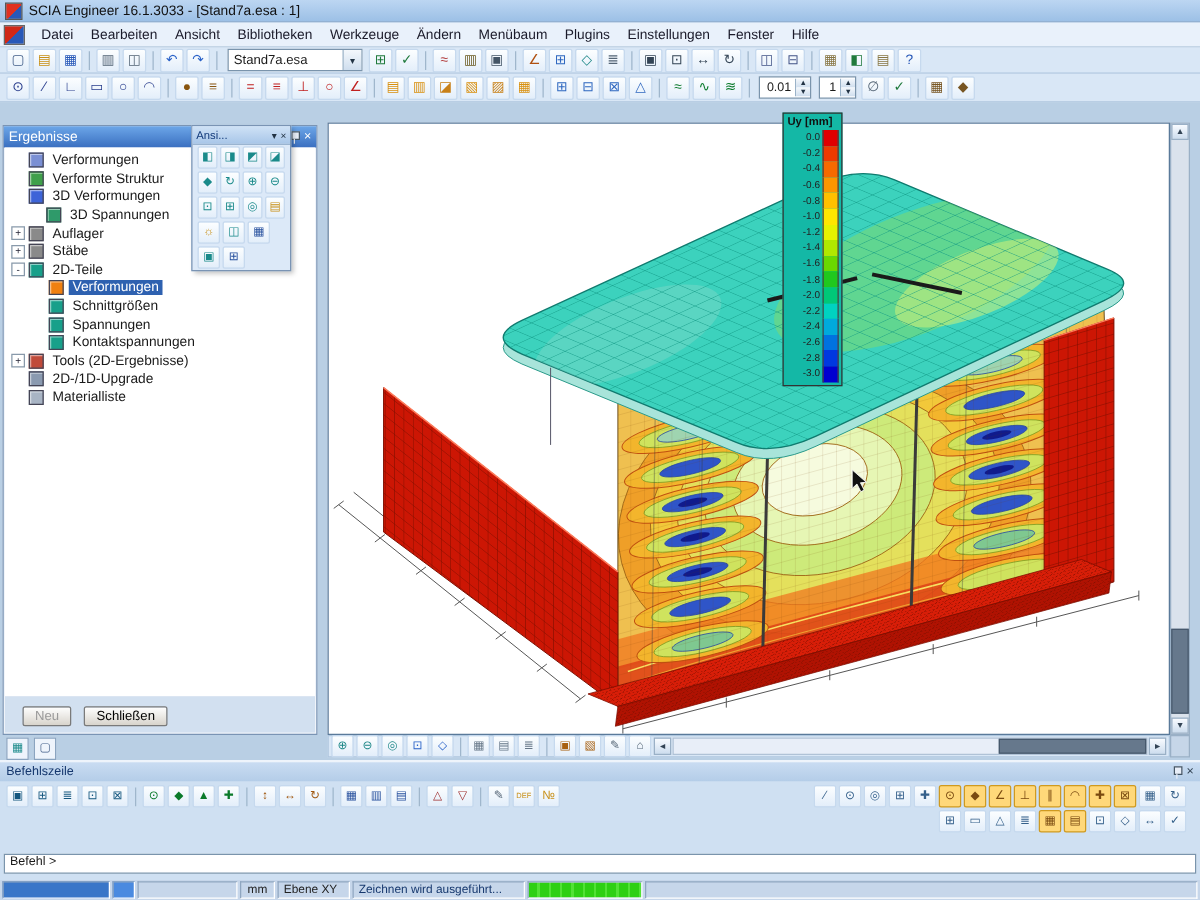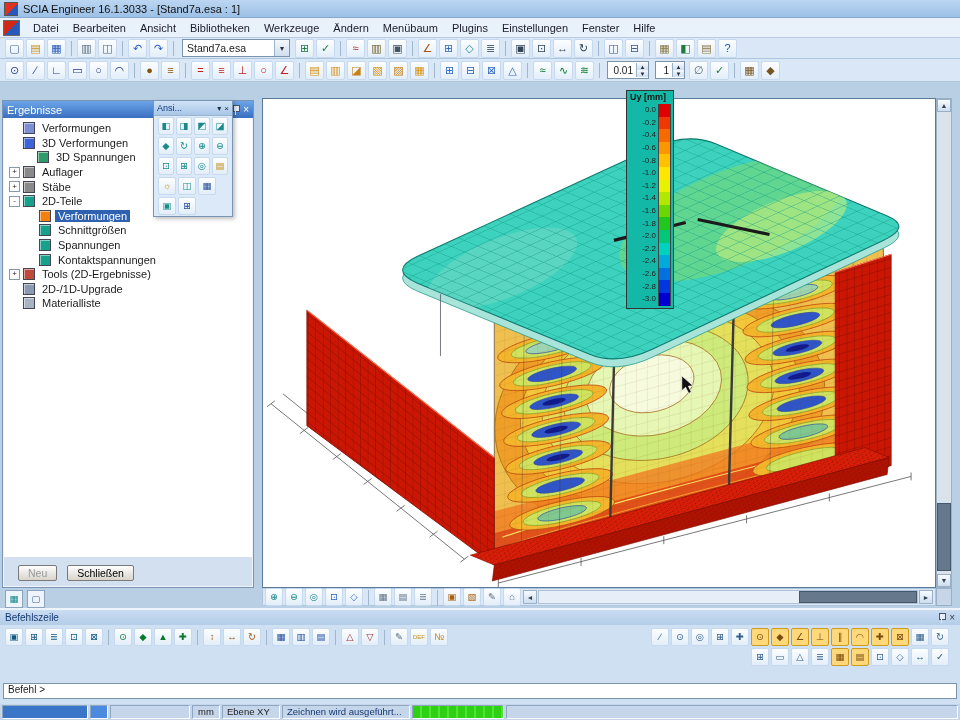--- a/index.html
+++ b/index.html
@@ -129,21 +129,21 @@
 
   
   .statusbar{position:absolute;left:0;top:704px;width:960px;height:16px;background:#c6d6ea;display:flex;}
   .st-cell{height:14px;margin:1px 0 0 2px;border:1px solid;border-color:#8fa6c0 #ffffff #ffffff #8fa6c0;
            font-size:9.5px;line-height:12px;padding:0 4px;box-sizing:border-box;color:#222;white-space:nowrap;overflow:hidden;}
   .st-blue{width:86px;background:#3a76c8;}
   .st-mini{width:18px;background:#4a8ae0;padding:0;}
   .st-gap{width:80px;}
   .st-unit{width:28px;text-align:center;}
   .st-plane{width:58px;}
-  .st-msg{width:128px;color:#16386e;}
+  .st-msg{width:138px;color:#16386e;}
   .st-progress{width:92px;padding:0;}
   .st-progress-fill{width:100%;height:100%;
      background:repeating-linear-gradient(90deg,#28c818 0 7px,#52e236 7px 9px);}
   .st-fill{flex:1;margin-right:2px;}
 </style>
 </head>
 <body>
 
 <div id="root">
 
@@ -534,20 +534,25 @@
         <span class="ph-icons">
           <span class="pin"></span>
           <span class="ph-x">×</span>
         </span>
       </div>
       <div class="tree">
           <div class="tree-row" style="padding-left: 5px;">
             <span class="expander hidden"></span>
             <span class="node-ico" style="background: rgb(122, 143, 212);"></span>
             <span class="node-label">Verformungen</span>
+          </div>
+          <div class="tree-row" style="padding-left: 5px;">
+            <span class="expander hidden"></span>
+            <span class="node-ico" style="background: rgb(63, 160, 74);"></span>
+            <span class="node-label">Verformte Struktur</span>
           </div>
           <div class="tree-row" style="padding-left: 5px;">
             <span class="expander hidden"></span>
             <span class="node-ico" style="background: rgb(61, 100, 216);"></span>
             <span class="node-label">3D Verformungen</span>
           </div>
           <div class="tree-row" style="padding-left: 19px;">
             <span class="expander hidden"></span>
             <span class="node-ico" style="background: rgb(47, 154, 106);"></span>
             <span class="node-label">3D Spannungen</span>

